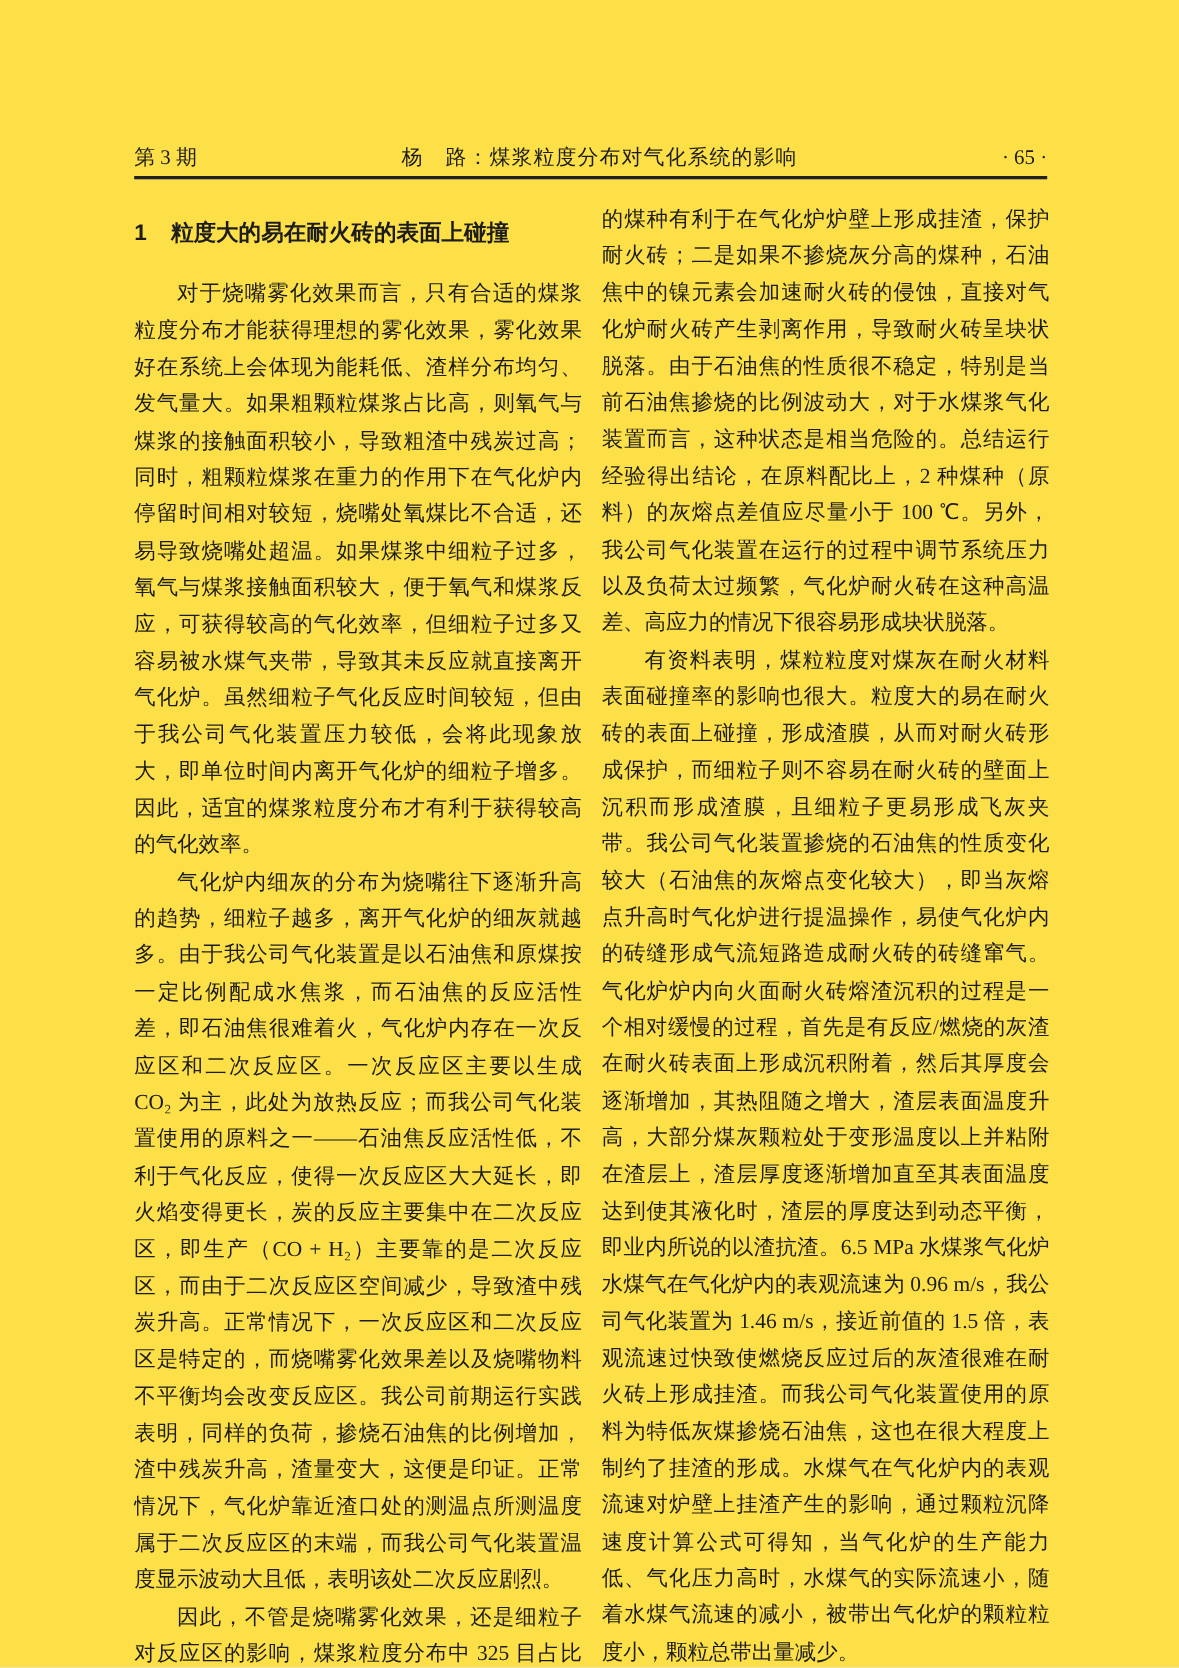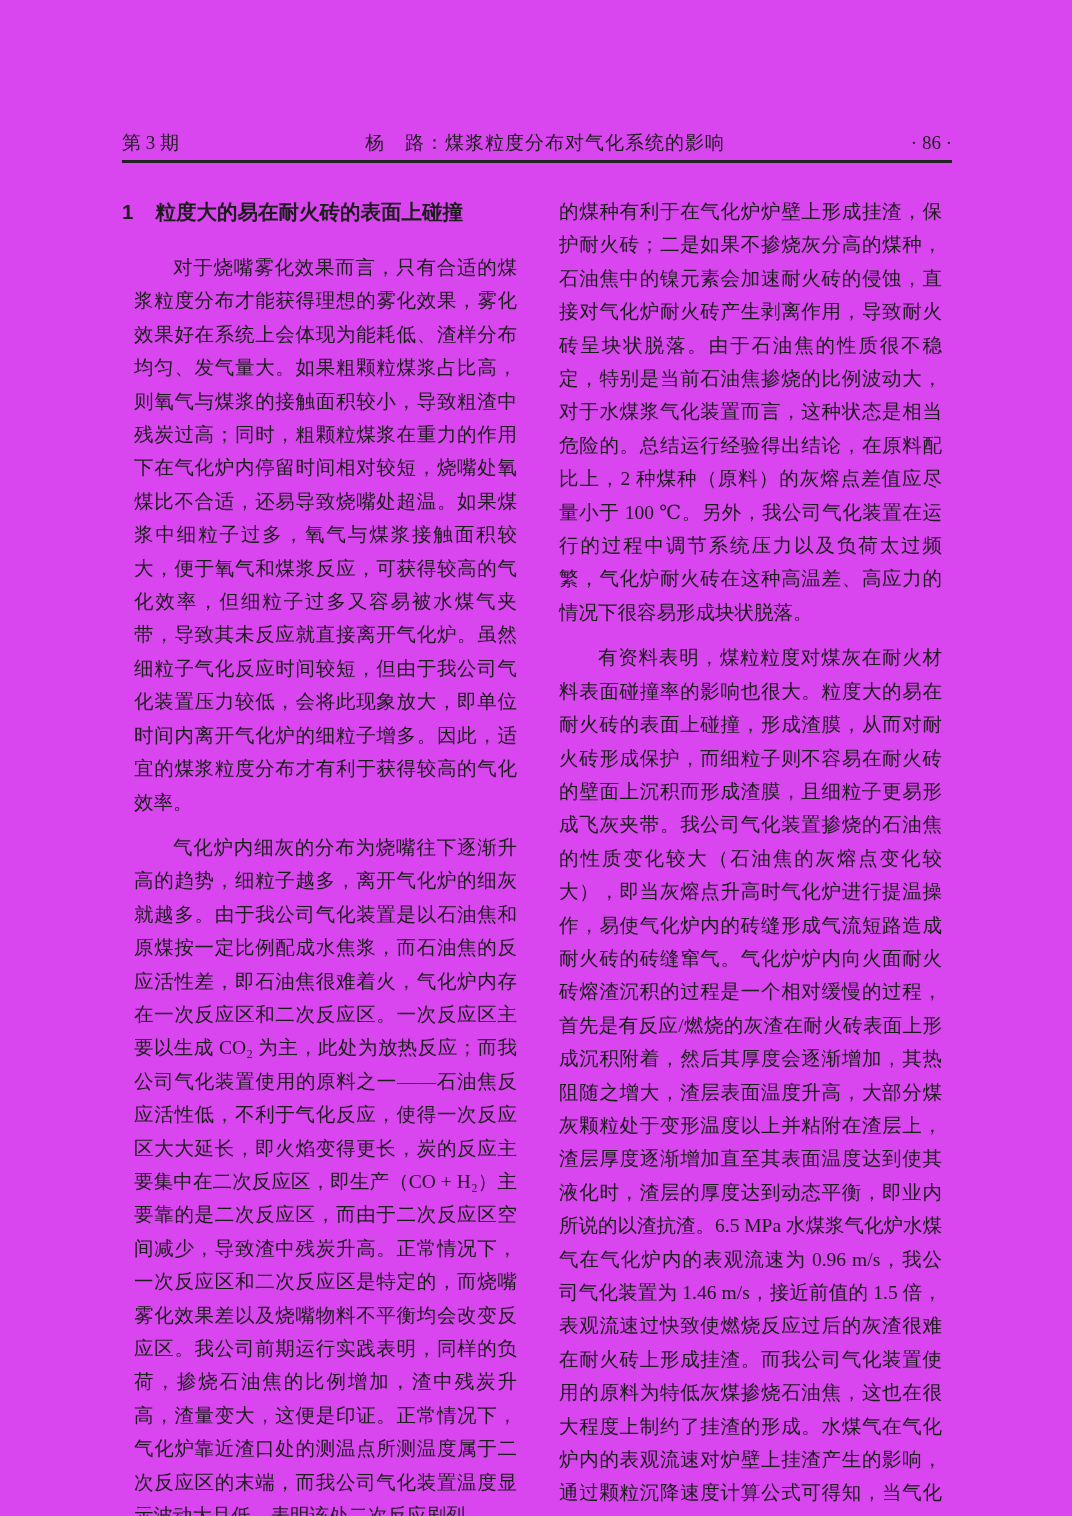--- a/index.html
+++ b/index.html
@@ -1,19 +1,19 @@
 <!DOCTYPE html>
 <html lang="zh"><head>
 <meta charset="utf-8">
 <style>
   html,body{margin:0;padding:0;background:#e8e8e8;}
   .page{
     position:relative;
     width:1072px;height:1516px;
-    background:#d946ef;
+    background:#fde047;
     margin:0 auto;
     overflow:hidden;
     font-family:"Liberation Serif","DejaVu Serif",serif;
     color:#1c1c1c;
   }
   
   .running-head{
     position:absolute;left:122px;top:130px;width:830px;
     display:flex;justify-content:space-between;align-items:baseline;
     font-size:19px;
@@ -22,39 +22,39 @@
   .head-rule{
     position:absolute;left:122px;top:160px;width:830px;height:3px;
     background:#222222;
   }
   
   .content{
     position:absolute;left:122px;top:183px;width:832px;
     display:flex;gap:18px;
   }
   .col{width:407px;font-size:19.5px;line-height:33.4px;text-align:justify;}
-  .col p{margin:12px;text-indent:2em;}
+  .col p{margin:0;text-indent:2em;font-family:Liberation Serif, serif;}
   .col p.cont{text-indent:0;}
   h2.sec{
     font-family:"Liberation Sans","DejaVu Sans",sans-serif;
     font-weight:bold;font-size:20.5px;line-height:30px;
     margin:14px 0 24px 0;text-indent:0;text-align:left;
     display:flex;
   }
   h2.sec .num{margin-right:22px;}
 </style>
 </head>
 <body>
 
 <div class="page">
 
   <div class="running-head">
     <span>第 3 期</span>
     <span class="mid">杨　路：煤浆粒度分布对气化系统的影响</span>
-    <span>· 86 ·</span>
+    <span>· 65 ·</span>
   </div>
   <div class="head-rule"></div>
 
   <div class="content">
 
     <div class="col">
       <h2 class="sec">
         <span class="num">1</span>
         <span>粒度大的易在耐火砖的表面上碰撞</span>
       </h2>

